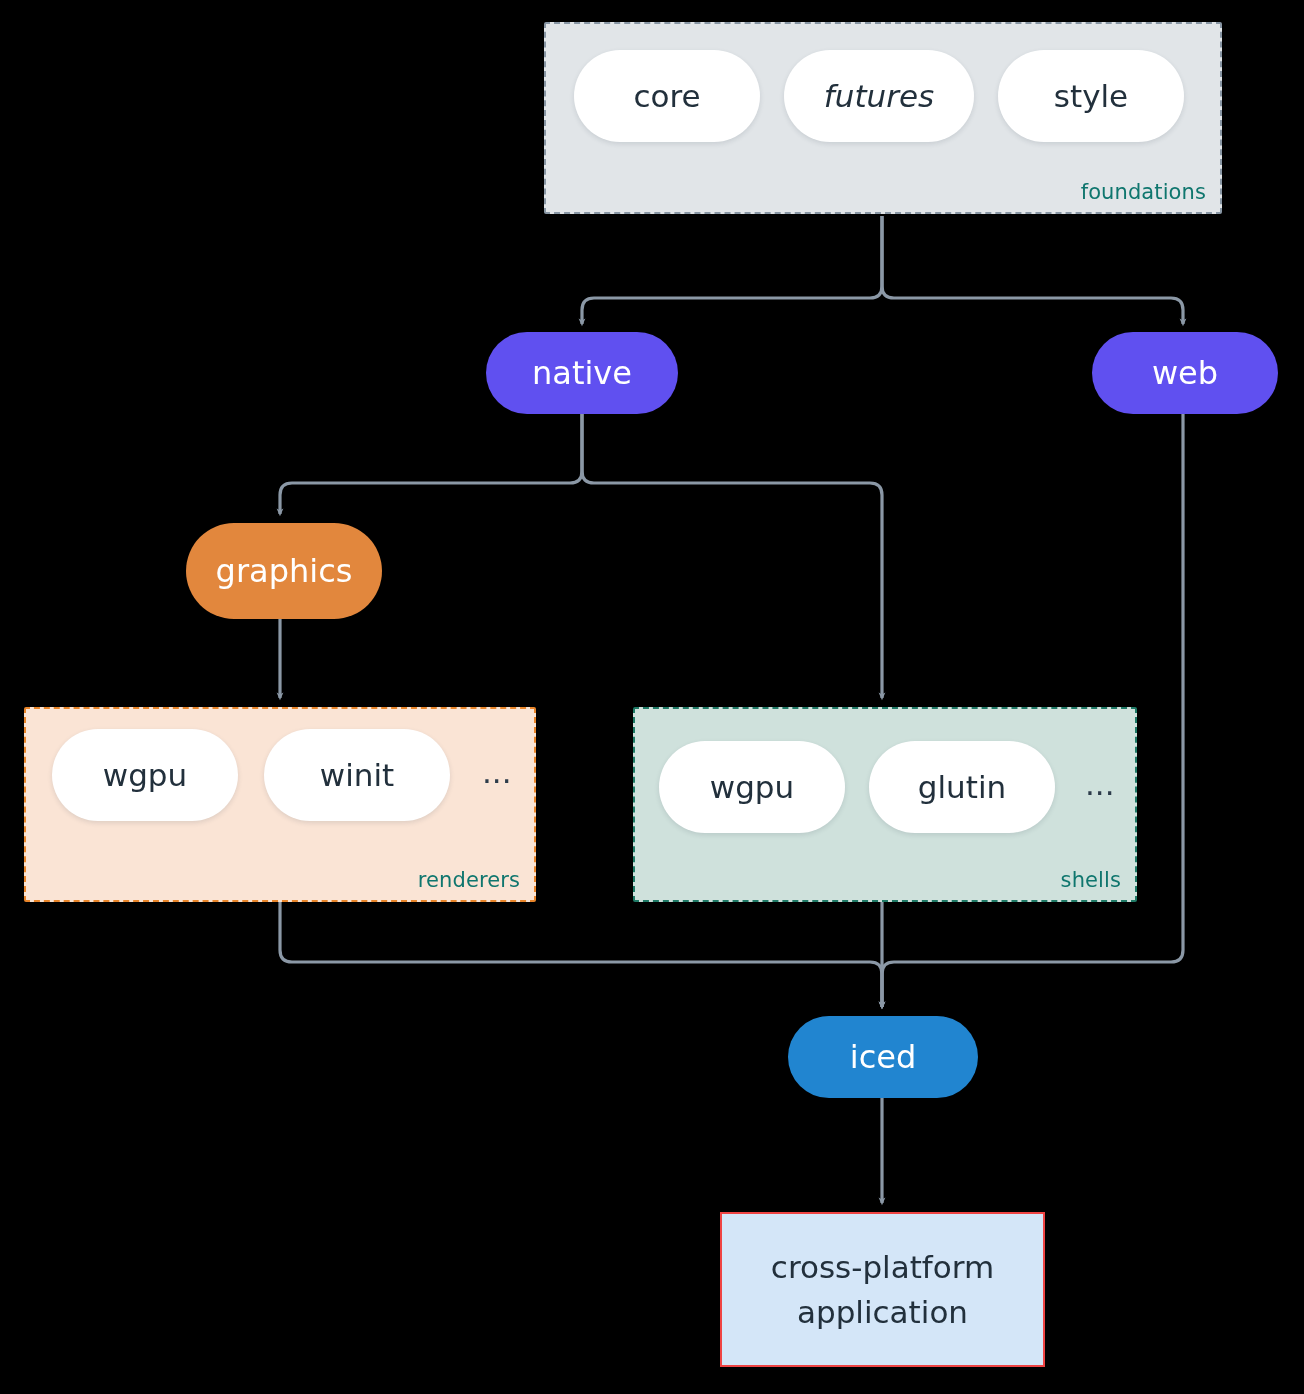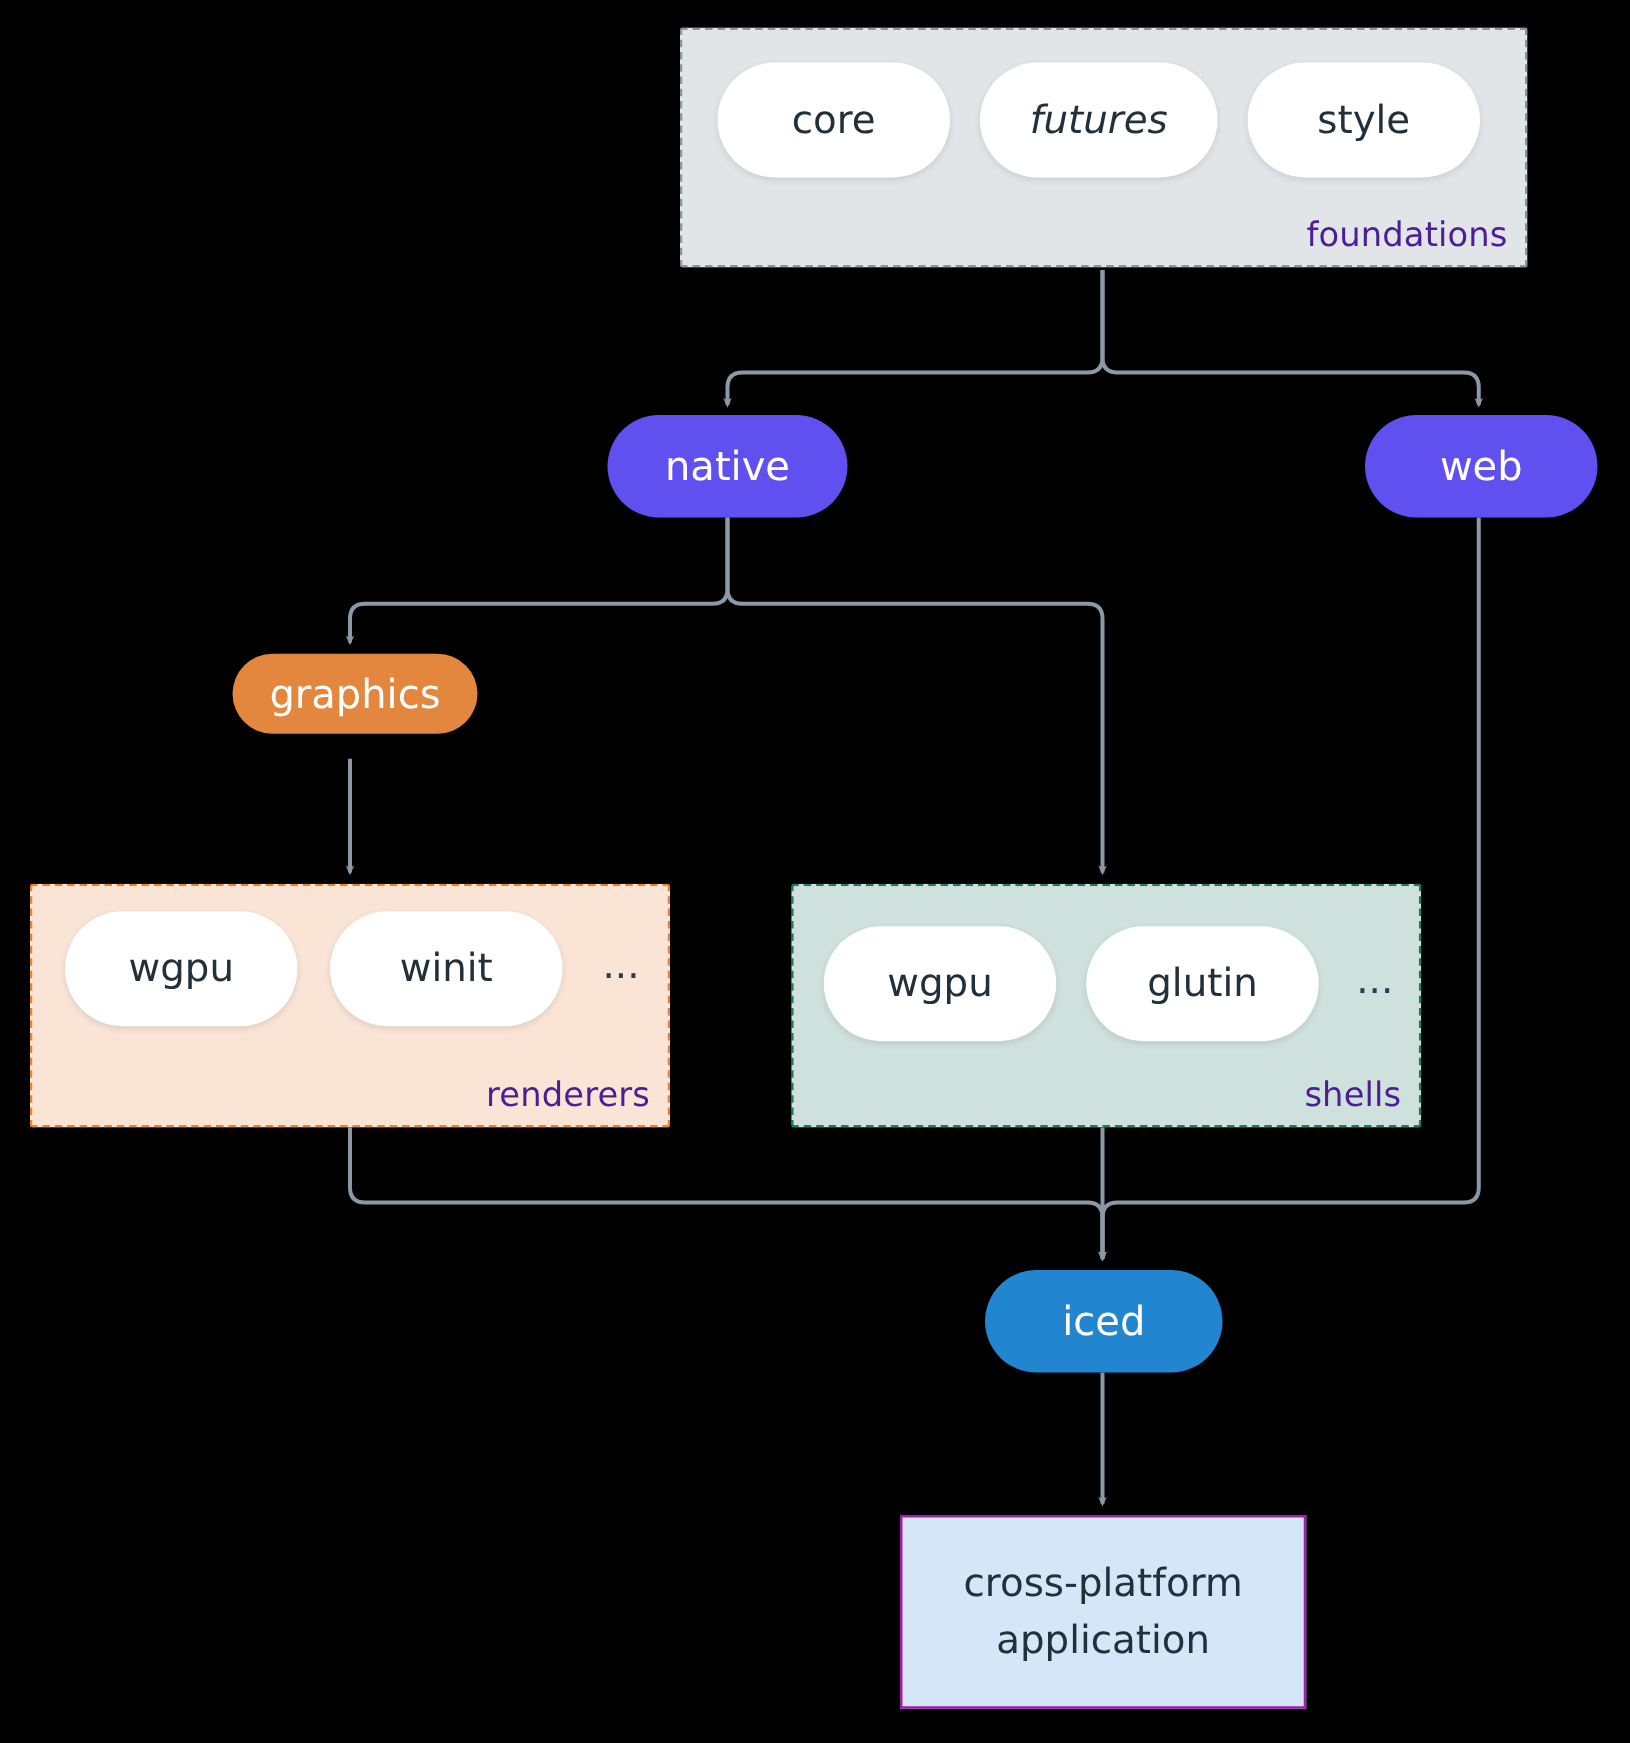--- a/index.html
+++ b/index.html
@@ -35,22 +35,22 @@
   .group-box {
     position: absolute;
     box-sizing: border-box;
     border-style: dashed;
     border-width: 2px;
   }
   .group-label {
     position: absolute;
     right: 14px;
     bottom: 8px;
-    font-size: 27px;
-    color: #4c1d95;
+    font-size: 21px;
+    color: #0f766e;
     letter-spacing: 0.1px;
     white-space: nowrap;
   }
   .group-pills {
     position: absolute;
     left: 0;
     top: 0;
     display: flex;
     align-items: center;
   }
@@ -150,40 +150,40 @@
     left: 1092px;
     top: 332px;
     width: 186px;
     height: 82px;
     background: #6050f0;
   }
   #node-graphics {
     left: 186px;
     top: 523px;
     width: 196px;
-    height: 64px;
+    height: 96px;
     background: #e2873d;
   }
   #node-iced {
     left: 788px;
     top: 1016px;
     width: 190px;
     height: 82px;
     background: #2185d0;
   }
 
   
   #node-application {
     position: absolute;
     left: 720px;
     top: 1212px;
     width: 325px;
     height: 155px;
     background: #d4e6f8;
-    border: 2px solid #a21caf;
+    border: 2px solid #ef4444;
     box-sizing: border-box;
     display: flex;
     flex-direction: column;
     align-items: center;
     justify-content: center;
     color: #22303c;
     font-size: 31px;
     line-height: 1.42;
     text-align: center;
   }

